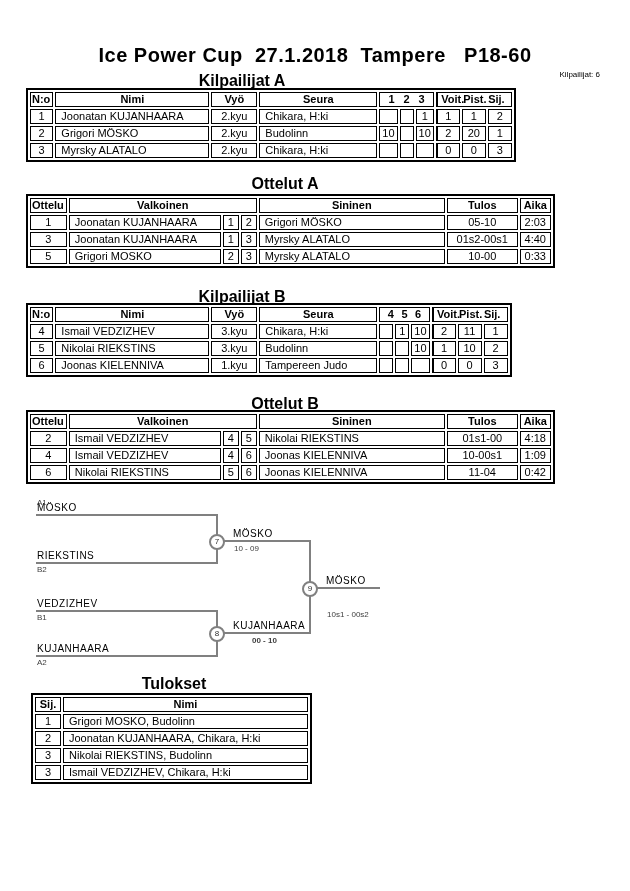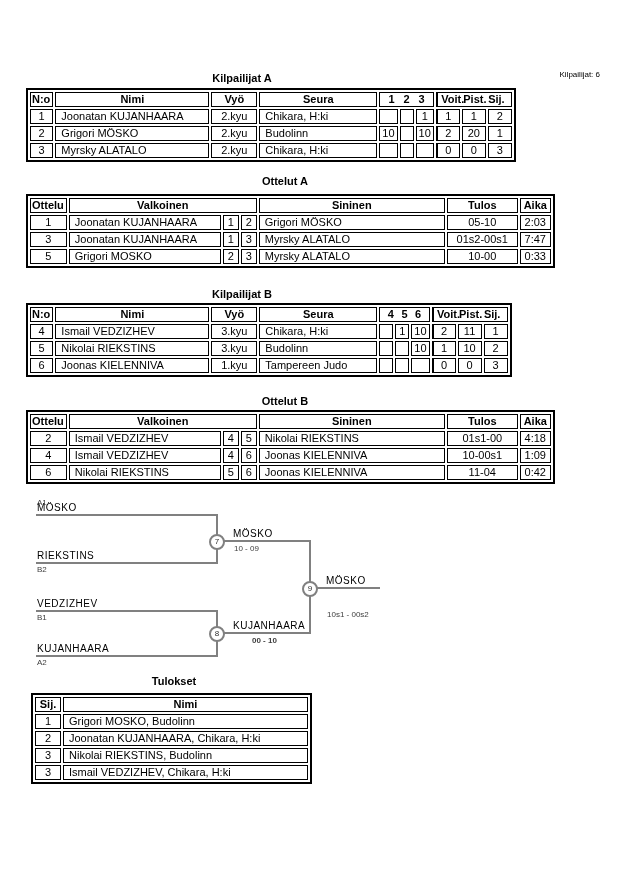--- a/index.html
+++ b/index.html
@@ -7,21 +7,21 @@
     position:relative;width:630px;height:891px;background:#ffffff;
     font-family:"Liberation Sans",sans-serif;color:#000;overflow:hidden;
     margin:0 auto;
   }
   .abs{position:absolute;}
   .doc-title{
     top:44px;left:0;width:630px;text-align:center;
     font-size:20px;font-weight:bold;white-space:pre;letter-spacing:.5px;
   }
   .comp-count{top:70px;right:30px;font-size:8px;}
-  .section-title{font-size:11px;font-weight:bold;transform:translateX(-50%);white-space:nowrap;}
+  .section-title{font-size:16px;font-weight:bold;transform:translateX(-50%);white-space:nowrap;}
 
   table.doc-table{
     border-collapse:separate;border-spacing:2px;border:2px solid #000;
     table-layout:fixed;background:#fff;
   }
   table.doc-table th, table.doc-table td{
     border:1px solid #000;height:13px;line-height:13px;
     font-size:11px;padding:0 2px;white-space:nowrap;overflow:hidden;
     text-align:center;background:#fff;
   }
@@ -42,20 +42,21 @@
   .bcircle{
     position:absolute;width:12px;height:12px;border:2px solid #808080;border-radius:50%;
     background:#fff;font-size:8px;line-height:12px;text-align:center;color:#303030;
   }
 </style>
 </head>
 <body>
 
 <div class="page">
 
+  <div class="abs doc-title">Ice Power Cup  27.1.2018  Tampere   P18-60</div>
   <div class="abs comp-count">Kilpailijat: 6</div>
 
   <div class="abs section-title" style="left:242px;top:72px;">Kilpailijat A</div>
   <table class="doc-table abs" style="left:26px;top:88px;">
     <colgroup>
         <col style="width:20px">
         <col style="width:154px">
         <col style="width:46px">
         <col style="width:118px">
         <col style="width:14px">
@@ -141,21 +142,21 @@
       <td>05-10</td>
       <td>2:03</td>
     </tr>
     <tr>
       <td>3</td>
       <td class="al">Joonatan KUJANHAARA</td>
       <td>1</td>
       <td>3</td>
       <td class="al">Myrsky ALATALO</td>
       <td>01s2-00s1</td>
-      <td>7:47</td>
+      <td>4:40</td>
     </tr>
     <tr>
       <td>5</td>
       <td class="al">Grigori MOSKO</td>
       <td>2</td>
       <td>3</td>
       <td class="al">Myrsky ALATALO</td>
       <td>10-00</td>
       <td>0:33</td>
     </tr>

